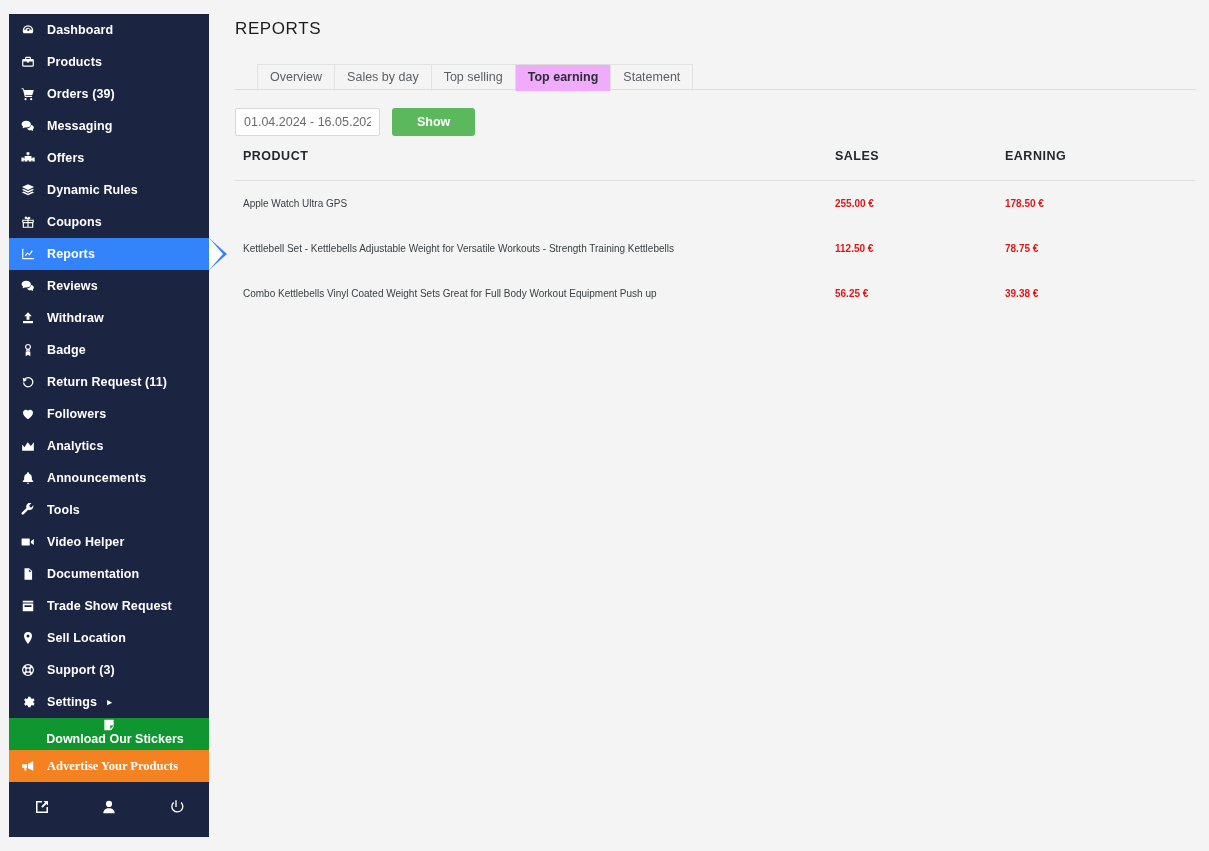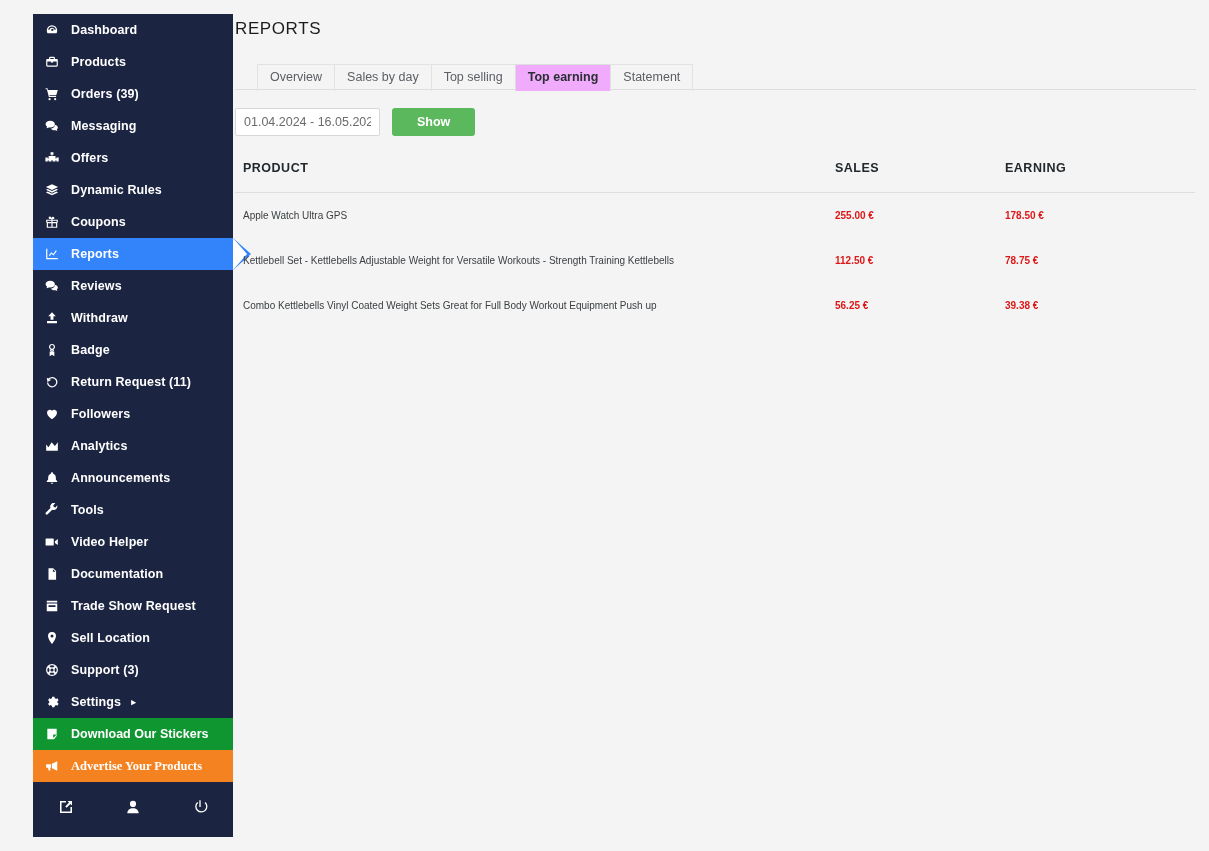--- a/index.html
+++ b/index.html
@@ -10,21 +10,21 @@
     background: #f4f4f4;
     font-family: "Liberation Sans", sans-serif;
     overflow: hidden;
   }
 
   #app { position: relative; width: 1209px; height: 851px; }
 
   
   #sidebar {
     position: absolute;
-    left: 33px; top: 14px;
+    left: 9px; top: 14px;
     width: 200px; height: 823px;
     background: #1b2441;
     display: flex;
     flex-direction: column;
   }
   .nav-list { list-style: none; margin: 0; padding: 0; }
   .nav-item {
     position: relative;
     display: flex;
     align-items: center;
@@ -93,21 +93,21 @@
     color: #ffffff;
     font-size: 12.5px;
     font-weight: bold;
     cursor: pointer;
     white-space: nowrap;
   }
   .promo .ico {
     width: 26px; min-width: 26px;
     display: inline-flex; align-items: center;
   }
-  .promo.green { background: #109631; }
+  .promo.green { background: #109631; flex-direction: column; }
   .promo.orange { background: #f58220; }
 
   #sidebar-footer {
     display: flex;
     align-items: flex-start;
     justify-content: space-around;
     padding-top: 17px;
     height: 62px;
   }
   #sidebar-footer .fico {
@@ -190,21 +190,21 @@
     border: none;
     border-radius: 3px;
     color: #ffffff;
     font-size: 12.5px;
     font-weight: bold;
     cursor: pointer;
     font-family: "Liberation Sans", sans-serif;
   }
 
   #report-table {
-    margin-top: 25px;
+    margin-top: 13px;
     width: 960px;
     border-collapse: collapse;
     table-layout: fixed;
   }
   #report-table th {
     text-align: left;
     font-size: 12.5px;
     font-weight: bold;
     letter-spacing: 0.5px;
     color: #23282d;

